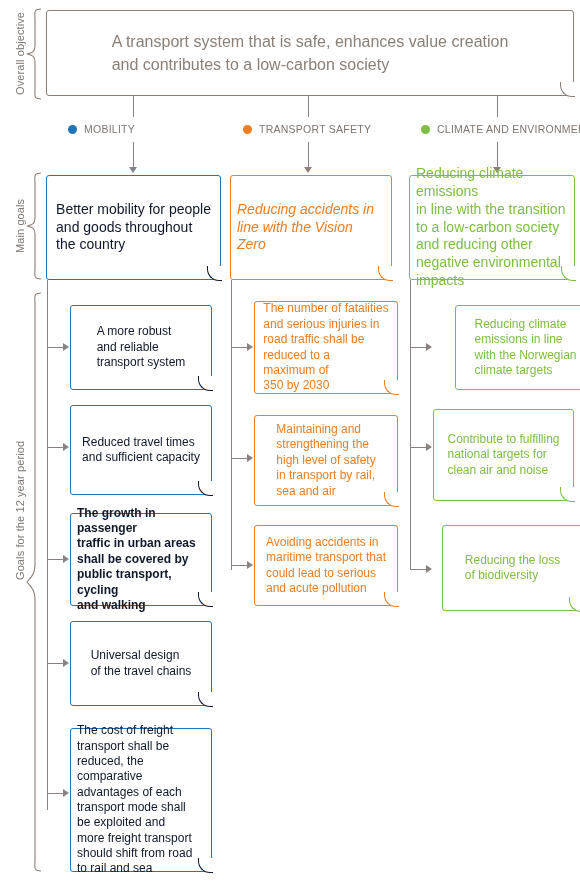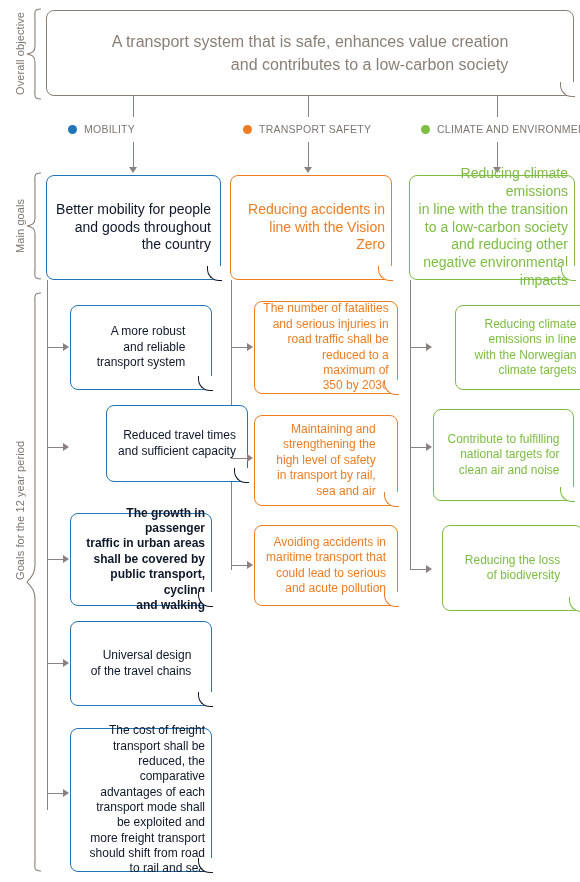--- a/index.html
+++ b/index.html
@@ -35,25 +35,25 @@
   .brace svg { display: block; overflow: visible; }
 
   
   .node {
     position: absolute;
     box-sizing: border-box;
     background: #ffffff;
     display: flex;
     align-items: center;
     justify-content: center;
-    text-align: right;
+    text-align: left;
     line-height: 1.28;
     border-style: solid;
     border-width: 1.6px;
-    border-radius: 8px;
+    border-radius: 3px;
   }
   .node .txt { padding: 0 6px; display: block; white-space: pre-line; }
 
   
   .node::after {
     content: "";
     position: absolute;
     right: -1.6px;
     bottom: -1.6px;
     width: 15px;
@@ -169,21 +169,21 @@
 
   <div class="vline" style="left:497px; top:142px; height:26px;"></div>
   <div class="arrow-down" style="left:493px; top:167px;"></div>
 
   <div class="node main mobility" style="left:46px; top:175px; width:175px; height:105px;">
     <span class="txt">Better mobility for people
 and goods throughout
 the country</span>
   </div>
 
-  <div class="node main safety" style="left:230px; top:175px; width:162px; height:105px;">
+  <div class="node main safety" style="left:230px; top:175px; width:162px; height:105px;font-style:italic;">
     <span class="txt">Reducing accidents in
 line with the Vision Zero</span>
   </div>
 
   <div class="node main climate" style="left:409px; top:175px; width:166px; height:105px;">
     <span class="txt">Reducing climate emissions
 in line with the transition
 to a low-carbon society
 and reducing other
 negative environmental
@@ -197,21 +197,21 @@
   <div class="hline" style="left:47px; top:347px; width:17px;"></div>
   <div class="arrow-right" style="left:63px; top:343px;"></div>
   <div class="node goal mobility" style="left:70px; top:305px; width:142px; height:85px;">
     <span class="txt">A more robust
 and reliable
 transport system</span>
   </div>
 
   <div class="hline" style="left:47px; top:447px; width:17px;"></div>
   <div class="arrow-right" style="left:63px; top:443px;"></div>
-  <div class="node goal mobility" style="left:70px; top:405px; width:142px; height:77px;margin-left:36px;">
+  <div class="node goal mobility" style="left:70px; top:405px; width:142px; height:90px;">
     <span class="txt">Reduced travel times
 and sufficient capacity</span>
   </div>
 
   <div class="hline" style="left:47px; top:559px; width:17px;"></div>
   <div class="arrow-right" style="left:63px; top:555px;"></div>
   <div class="node goal mobility" style="left:70px; top:513px; width:142px; height:93px;font-weight:bold;">
     <span class="txt">The growth in passenger
 traffic in urban areas
 shall be covered by

